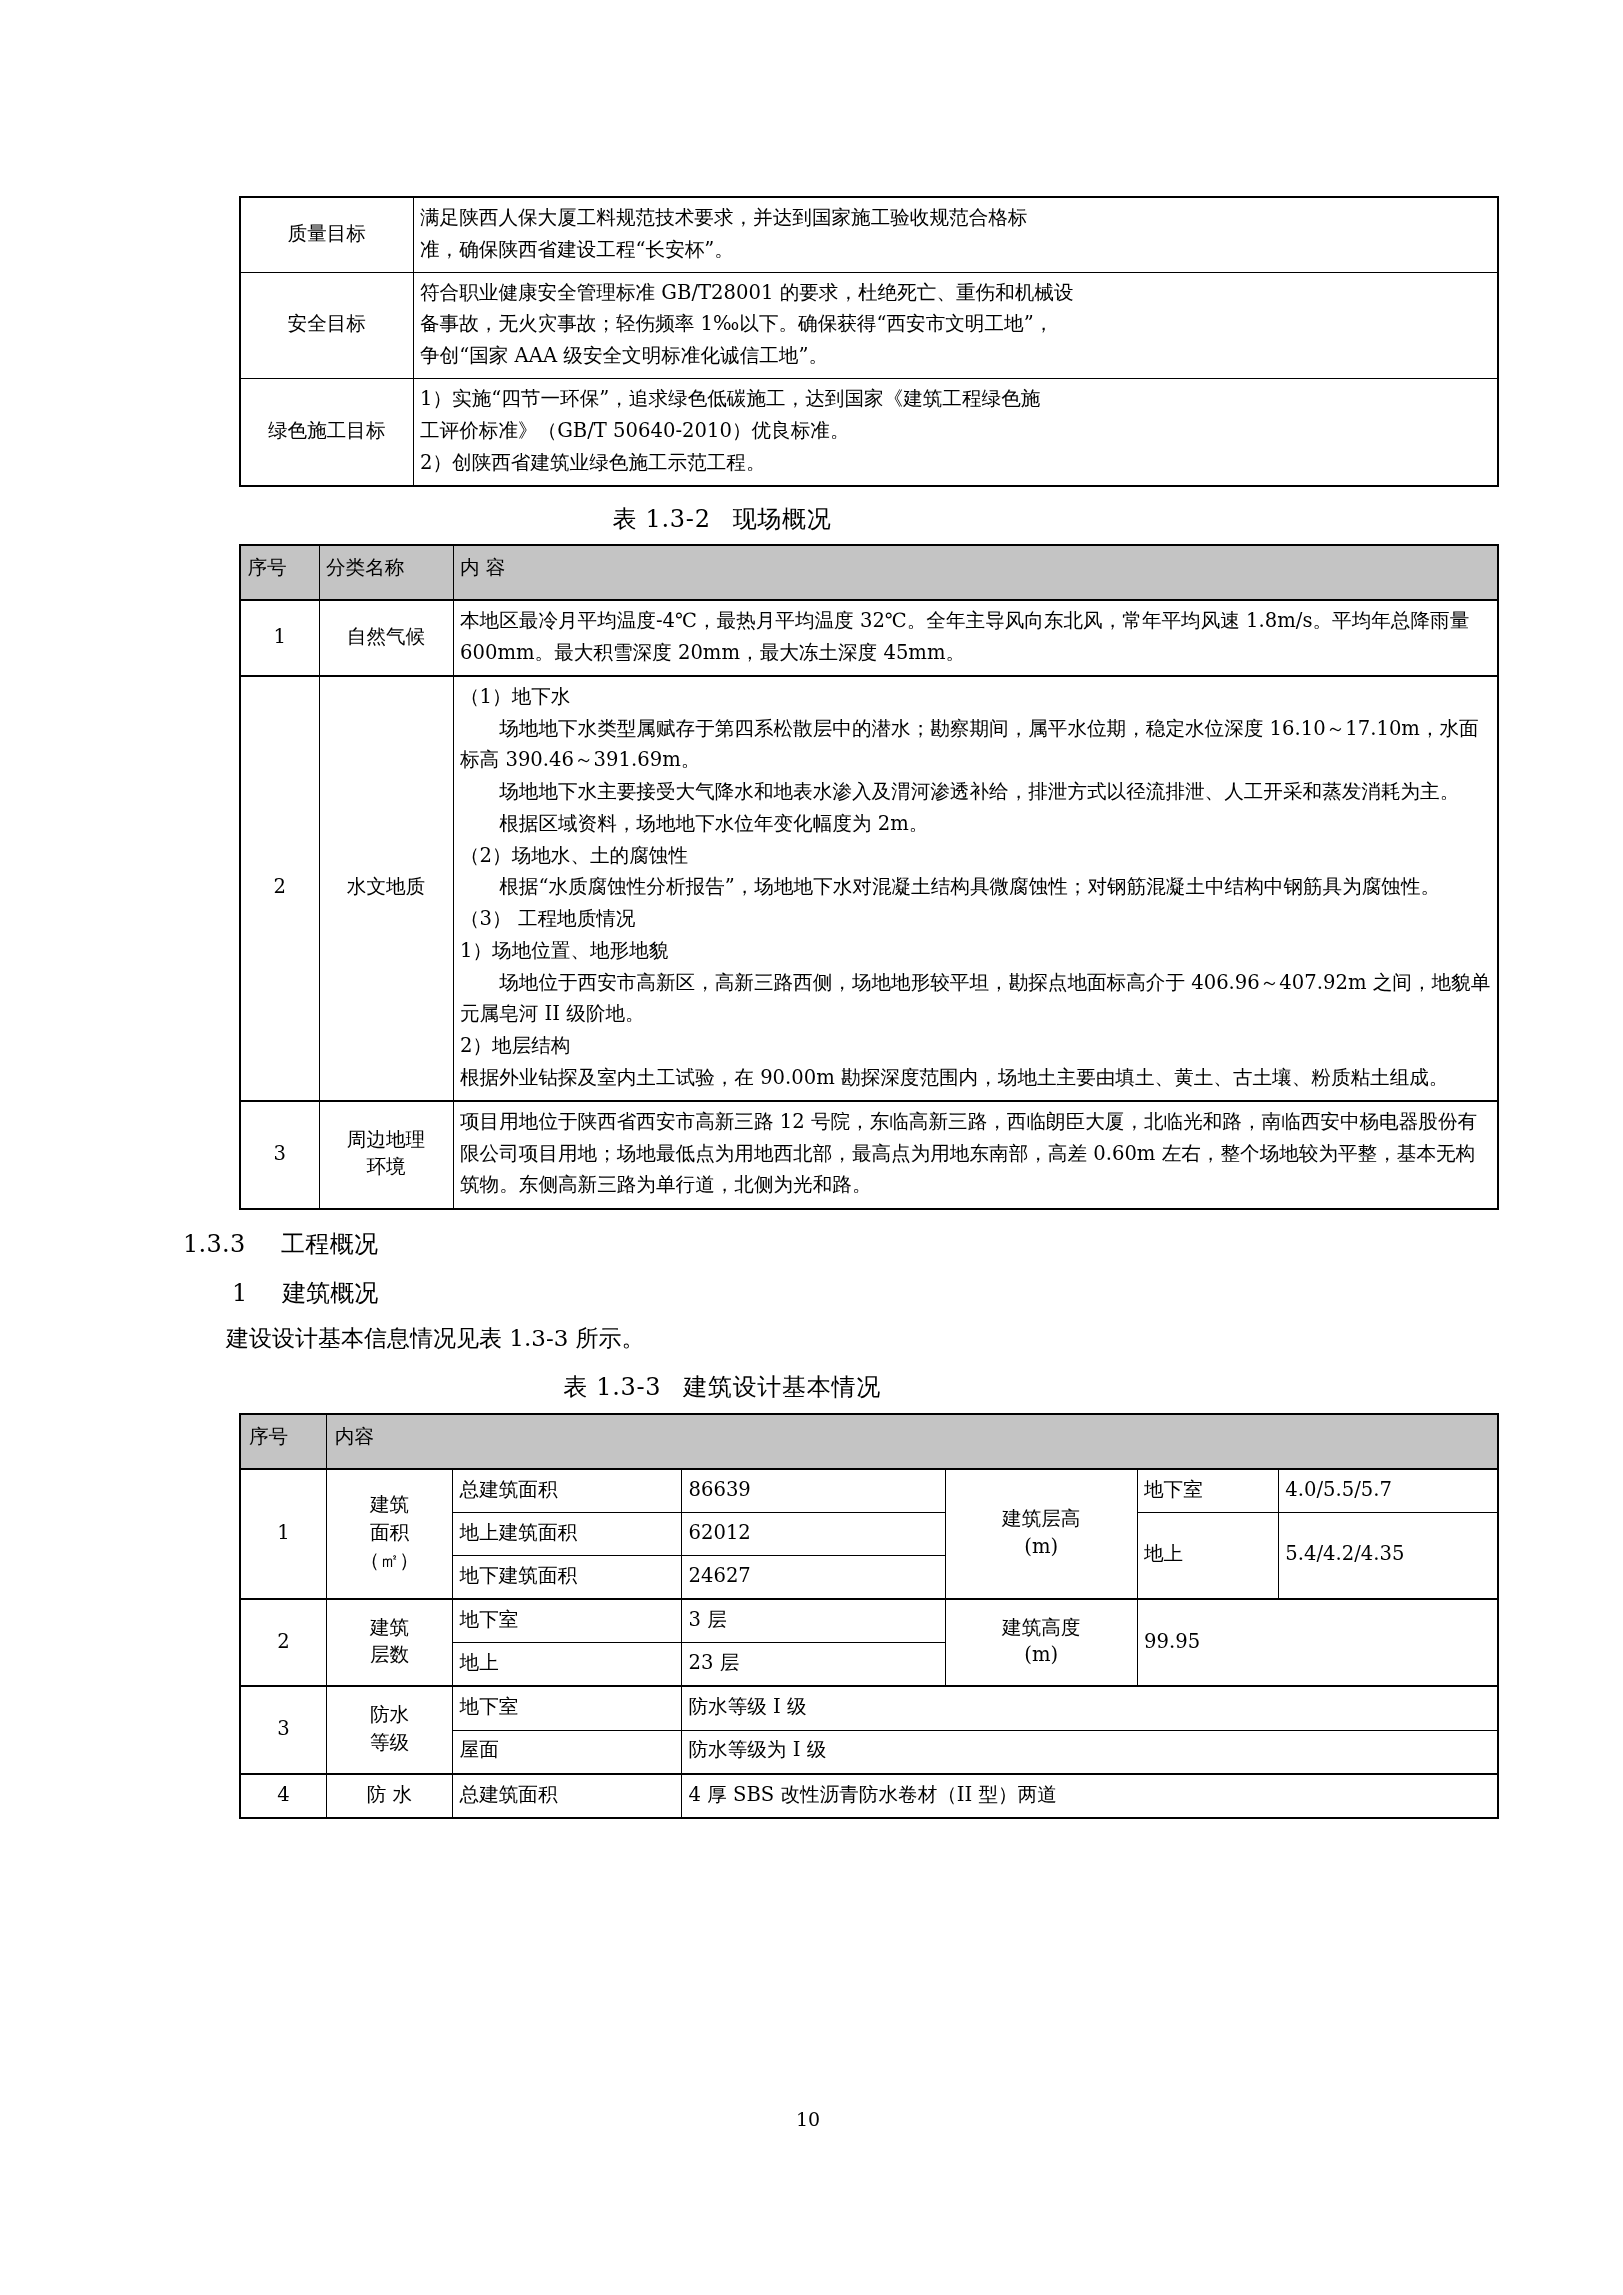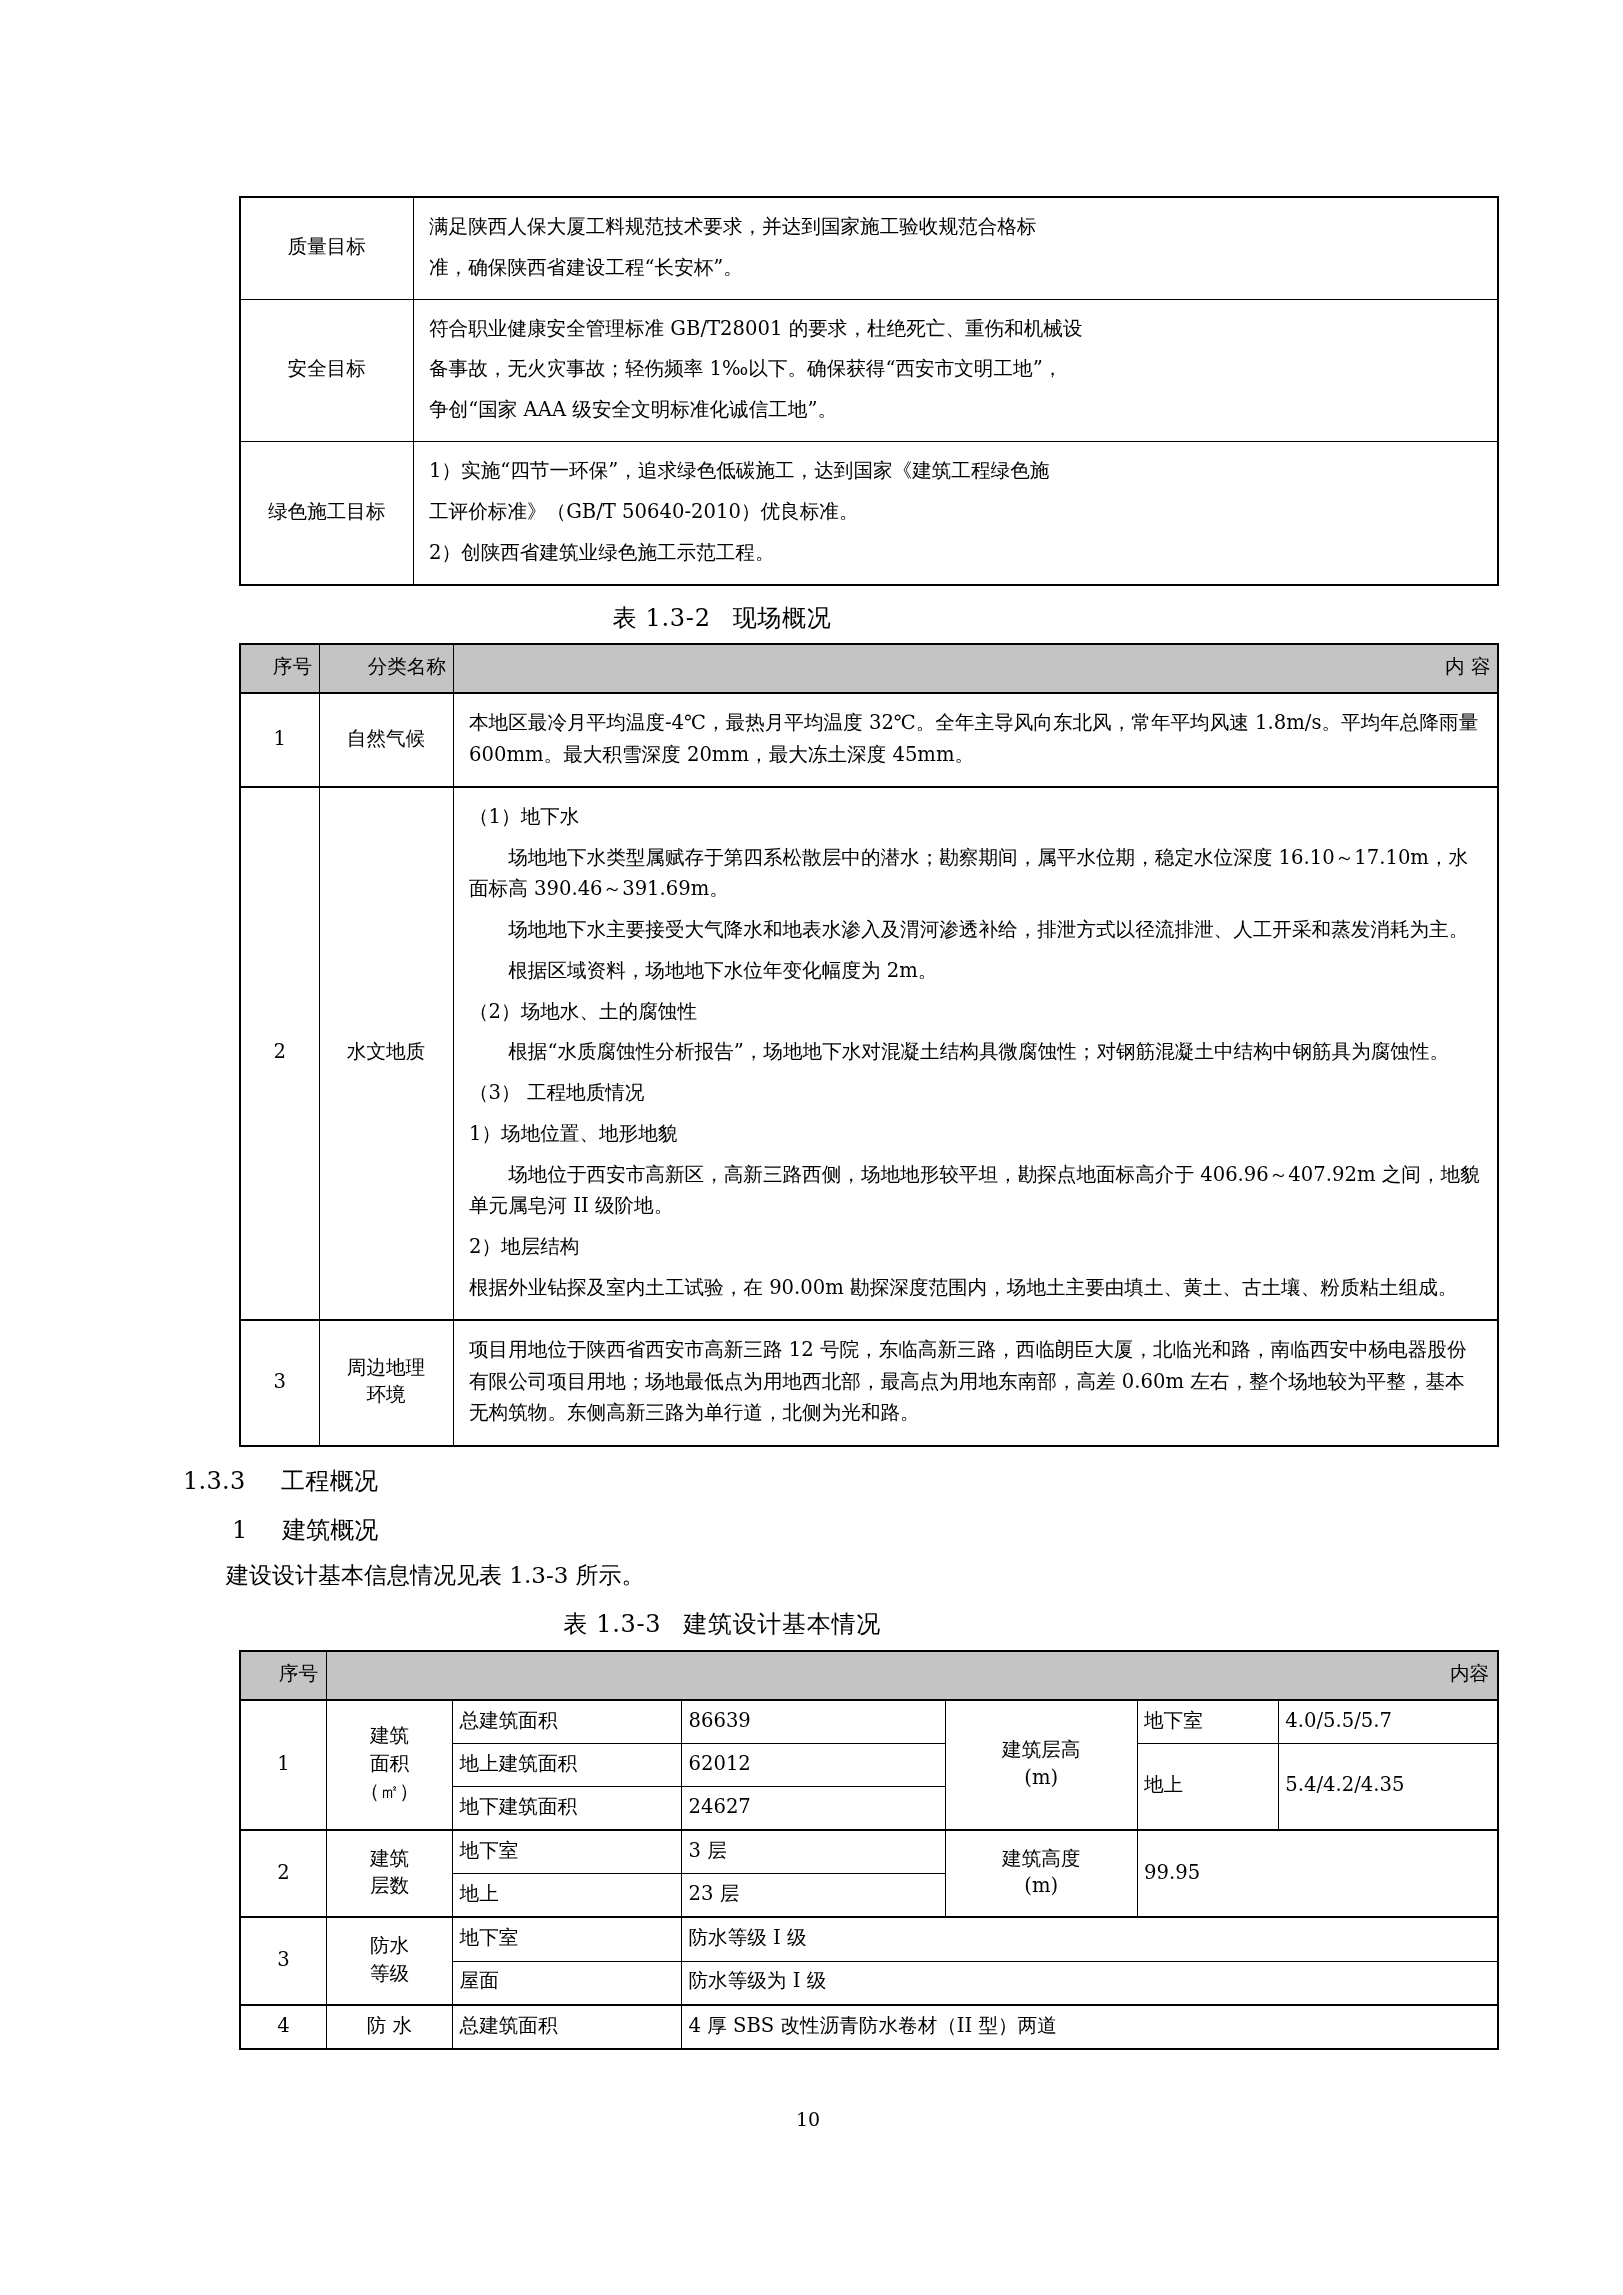--- a/index.html
+++ b/index.html
@@ -26,33 +26,33 @@
     padding:3.9px 6.5px 6.5px 6.5px;
     vertical-align:middle;
     font-size:19.6px;
     line-height:1.62;
     font-weight:normal;
     text-align:left;
   }
   table.doc { border:2.6px solid #000; }
   table.doc tr.thead td {
     background:#c4c4c4;
-    text-align:right;
+    text-align:left;
     border-bottom:2.6px solid #000;
     padding-top:6.5px;
-    padding-bottom:9px;
+    padding-bottom:15px;
   }
   .ctr { text-align:center !important; }
   .vtop { vertical-align:top !important; }
 
   
   .rowsep-top > td { border-top:2.6px solid #000 !important; }
 
   
-  .p { margin:9px; }
+  .p { margin:0; }
   .p.ind2 { text-indent:2em; }
 
   
   .h2 {
     font-size:24px;
     margin:17px 0 0 183px;
     line-height:1.45;
     letter-spacing:0.3px;
   }
   .h3 {

